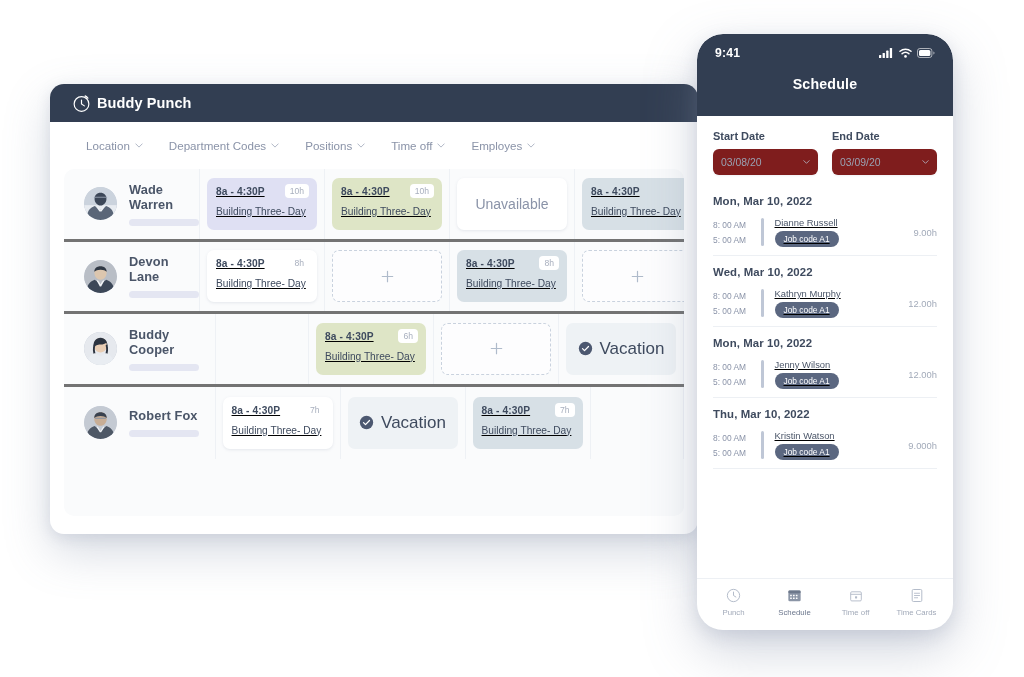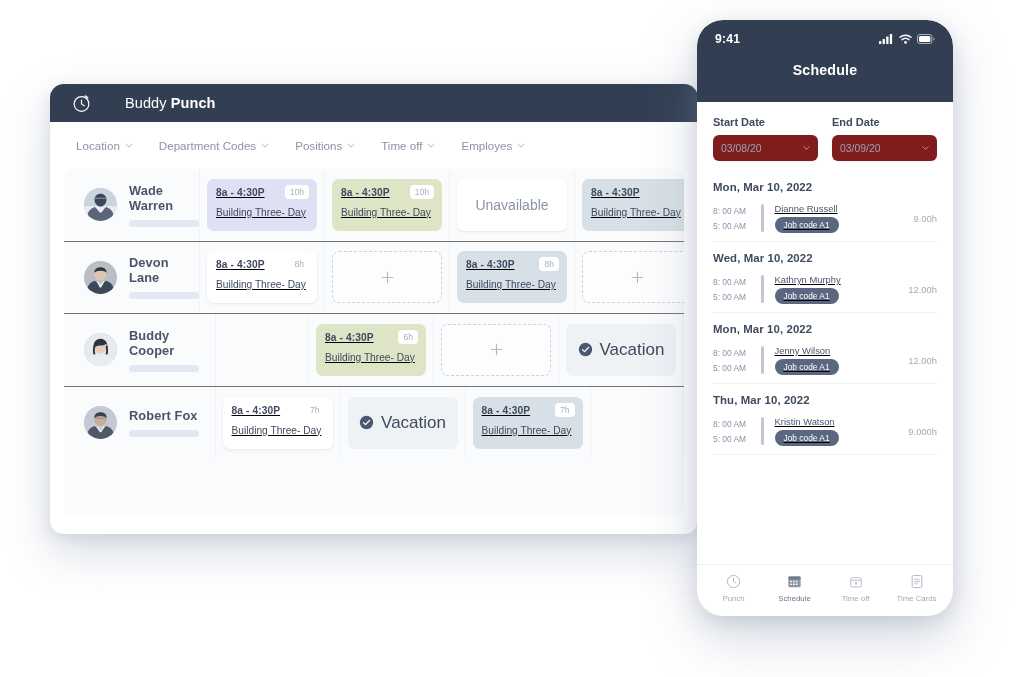--- a/index.html
+++ b/index.html
@@ -20,26 +20,26 @@
     box-shadow: 0 18px 46px rgba(120,132,158,.30), 0 4px 14px rgba(120,132,158,.18);
     overflow: hidden;
   }
   .app-topbar {
     height: 38px; background: #323E52;
     display: flex; align-items: center; padding-left: 22px;
   }
   .logo-wrap { display: flex; align-items: center; gap: 6px; }
   .logo-mark { width: 19px; height: 19px; display: block; }
   .logo-text { font-size: 14.5px; color: #ffffff; letter-spacing: .1px; }
-  .logo-text .lt-light { font-weight: 400; margin-left: 28px; }
+  .logo-text .lt-light { font-weight: 700; }
   .logo-text .lt-bold { font-weight: 700; }
 
   .app-nav {
     height: 47px; display: flex; align-items: center;
-    padding-left: 26px; gap: 26px;
+    padding-left: 36px; gap: 26px;
     background: #ffffff;
   }
   .nav-item {
     display: flex; align-items: center; gap: 5px;
     font-size: 11.6px; color: #8A93A8; white-space: nowrap;
     cursor: default;
   }
   .nav-caret { width: 8px; height: 5px; display: block; }
 
   .board {
@@ -60,21 +60,21 @@
   }
   .search-input::placeholder { color: #A7AEBF; }
   .day-cell {
     width: 125px; display: flex; align-items: center; justify-content: center;
     font-size: 11.8px; color: #9AA2B4; border-right: 1px solid #EEF1F5;
     white-space: nowrap;
   }
   .day-cell.today { color: #404B60; font-weight: 600; }
 
   .board-body { flex: 1; }
-  .emp-row { display: flex; height: 72.5px; border-bottom: 1px solid #737373; }
+  .emp-row { display: flex; height: 72.5px; border-bottom: 3px solid #737373; }
   .emp-row:last-child { border-bottom: 0; }
   .emp-cell {
     width: 204px; display: flex; align-items: center; gap: 12px;
     padding-left: 20px; border-right: 1px solid #EEF1F5;
   }
   .avatar {
     width: 33px; height: 33px; border-radius: 50%;
     flex: 0 0 auto; overflow: hidden; position: relative;
     background: #C9CFDA;
   }
@@ -123,21 +123,21 @@
   .check-icon { width: 15px; height: 15px; display: block; flex: 0 0 auto; }
   .add-card {
     width: 111px; height: 52px; border-radius: 7px;
     border: 1px dashed #C9D2DE; background: #FDFDFE;
     display: flex; align-items: center; justify-content: center;
   }
   .plus-icon { width: 13px; height: 13px; display: block; }
 
   
   .phone {
-    position: absolute; left: 697px; top: 20px;
+    position: absolute; left: 697px; top: 34px;
     width: 256px; height: 596px;
     background: #ffffff; border-radius: 26px;
     box-shadow: 0 20px 52px rgba(120,132,158,.34), 0 6px 18px rgba(120,132,158,.20);
     overflow: hidden;
     display: flex; flex-direction: column;
   }
   .phone-header {
     background: #323E52; height: 82px; border-radius: 26px 26px 0 0;
     padding: 10px 18px 0 18px; color: #fff; flex: 0 0 auto;
   }

